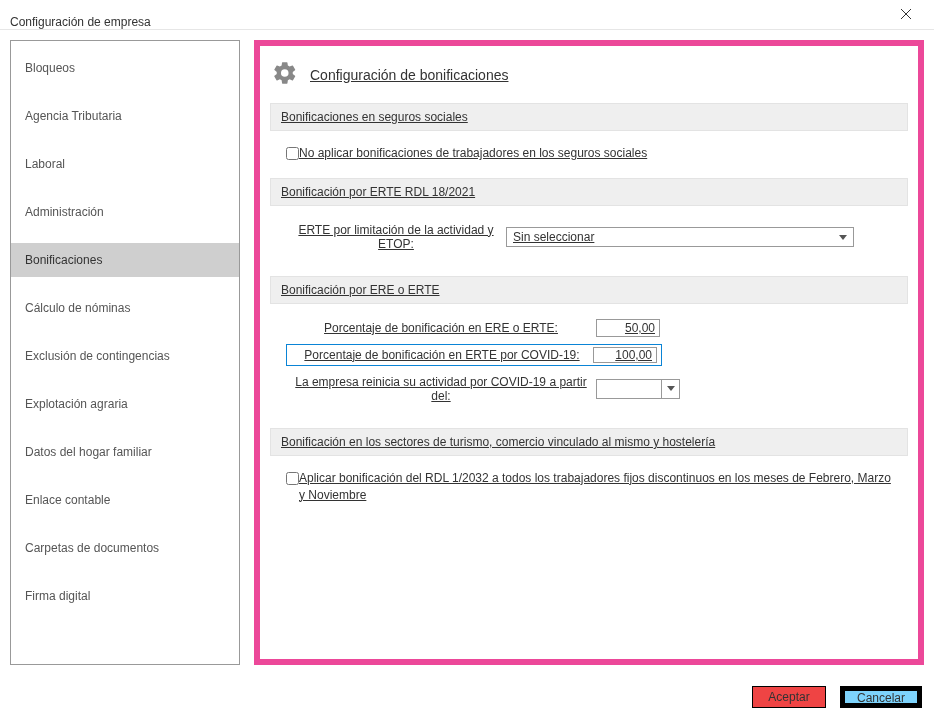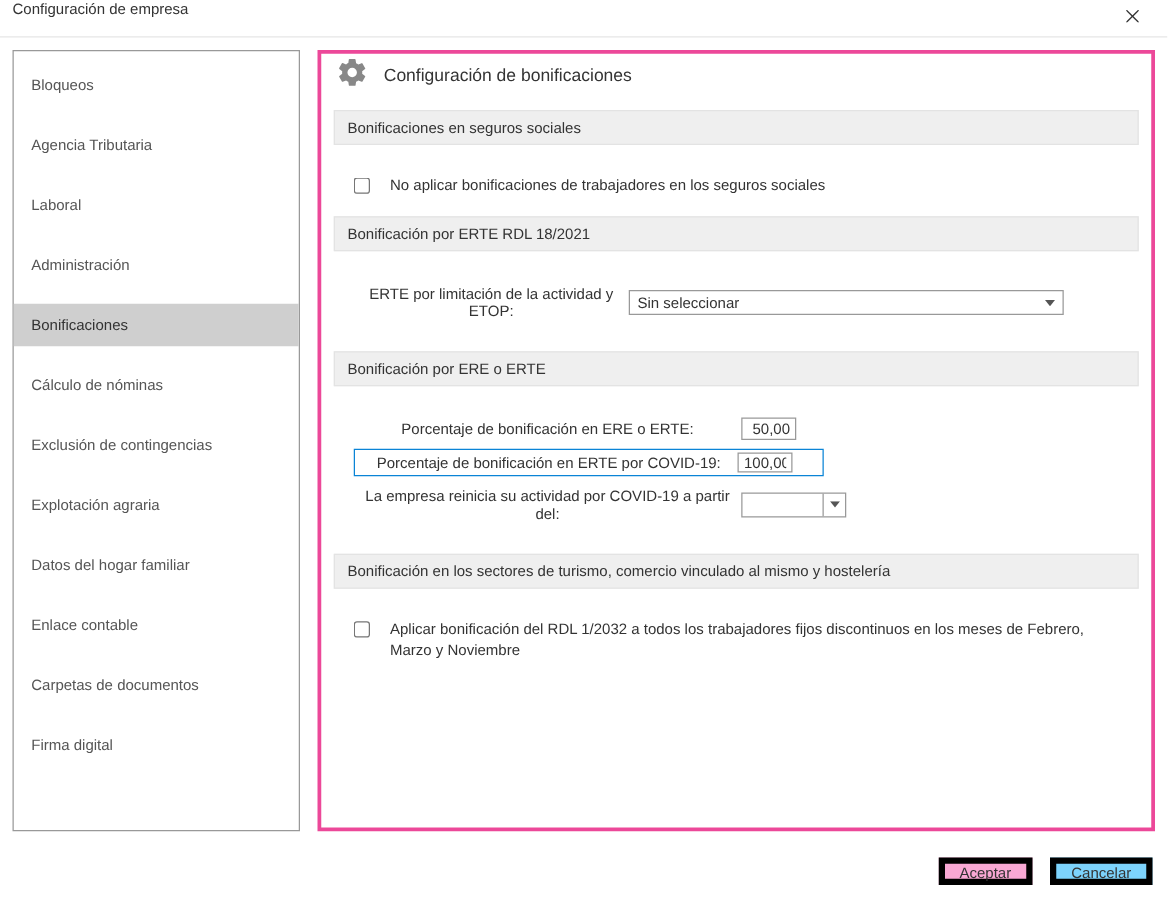--- a/index.html
+++ b/index.html
@@ -8,21 +8,21 @@
       font-size: 12px;
       background: #fff;
       width: 934px;
       height: 719px;
       overflow: hidden;
       color: #333;
     }
     .titlebar {
       height: 30px;
       display: flex;
-      align-items: flex-start;
+      align-items: flex-end;
       justify-content: space-between;
       padding: 0 8px 0 10px;
       border-bottom: 1px solid #e6e6e6;
     }
     .titlebar-title { font-size: 12px; color: #333; }
     .close-btn {
       width: 40px;
       height: 28px;
       display: flex;
       align-items: center;
@@ -49,45 +49,46 @@
       cursor: pointer;
       margin-bottom: 14px;
     }
     .sidebar-item:last-child { margin-bottom: 0; }
     .sidebar-item.selected {
       background: #cfcfcf;
       color: #333;
     }
     .main {
       flex: 1;
-      border: 3px solid #ec4899;
-      padding: 2px 10px 10px 10px;
+      border: 6px solid #ec4899;
+      padding: 14px 10px 10px 10px;
       overflow: auto;
+      text-decoration: underline;
     }
     .page-header {
       display: flex;
       align-items: center;
       gap: 12px;
       padding: 0 6px 14px 2px;
     }
     .gear-icon { color: #777; }
     .page-title { font-size: 14px; color: #333; }
     .section-bar {
       background: #efefef;
       border: 1px solid #e3e3e3;
       padding: 6px 10px;
       font-size: 12px;
       color: #333;
-      margin-bottom: 20px;
+      margin-bottom: 10px;
     }
     .section-body { padding: 4px 16px 16px 16px; }
     .checkbox-row {
       display: flex;
       align-items: flex-start;
-      gap: 16px;
+      gap: 0;
     }
     .checkbox-row input[type=checkbox] {
       width: 13px; height: 13px; margin-top: 2px;
     }
     .checkbox-label { font-size: 12px; color: #333; line-height: 1.4; }
     .form-row {
       display: flex;
       align-items: center;
       margin-bottom: 6px;
       min-height: 20px;
@@ -115,21 +116,21 @@
       display: flex;
       align-items: center;
       justify-content: space-between;
       padding: 0 6px;
       font-size: 12px;
       color: #333;
       cursor: pointer;
     }
     .select .chev-down svg { width: 8px; height: 6px; }
     .value-input {
-      width: 44px;
+      width: 64px;
       height: 18px;
       border: 1px solid #999;
       text-align: right;
       padding: 0 4px;
       font-size: 12px;
       color: #333;
       background: #fff;
     }
     .date-select {
       width: 84px;
@@ -158,22 +159,22 @@
       min-width: 74px;
       height: 22px;
       border: 5px solid #000000;
       background: #7dd3fc;
       font-size: 12px;
       cursor: pointer;
       padding: 0 12px;
       color: #333;
     }
     .btn.primary {
-      border: 5px solid #000000;
-      background: #f9a8d4;
+      border: 1px solid #000000;
+      background: #ef4444;
     }
   </style>
 </head>
 <body>
 
 <div class="titlebar">
   <span class="titlebar-title">Configuración de empresa</span>
   <div class="close-btn">
     <span>
       <svg viewBox="0 0 10 10">

